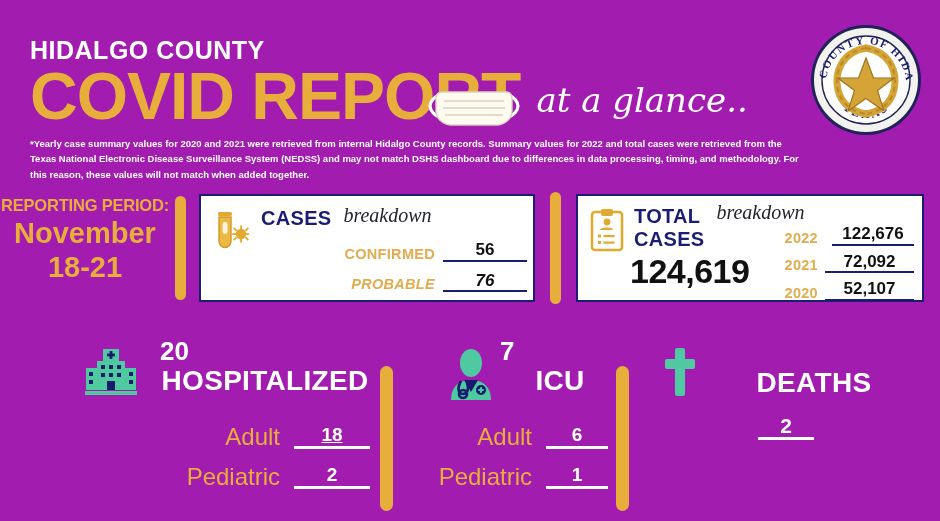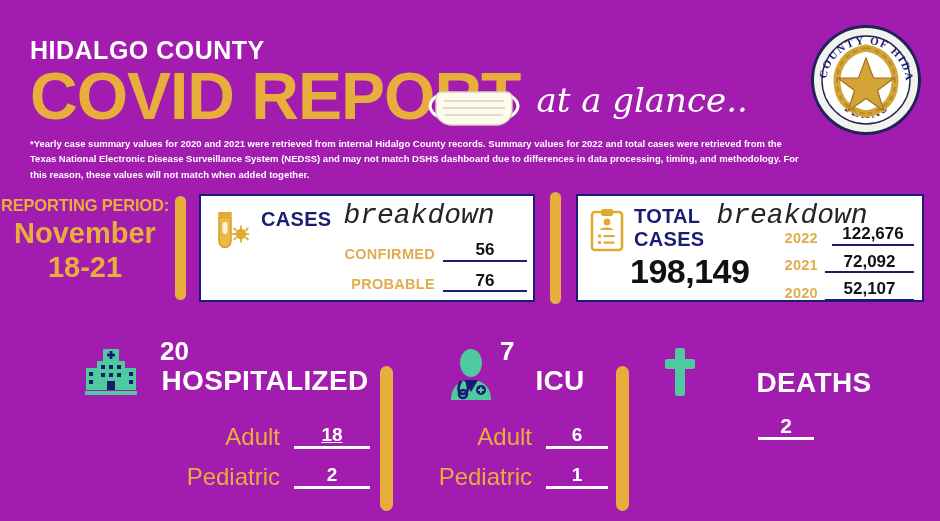--- a/index.html
+++ b/index.html
@@ -136,23 +136,23 @@
     align-items: center;
   }
   .panel-title {
     font-size: 20px;
     font-weight: bold;
     color: #1b1d72;
     letter-spacing: 0.3px;
     line-height: 1.0;
   }
   .script-word {
-    font-family: Liberation Mono, monospace;
+    font-family: Liberation Serif, serif;
     font-style: italic;
-    font-size: 28px;
+    font-size: 20px;
     color: #22242a;
     line-height: 1;
   }
   .big-number {
     font-size: 34px;
     font-weight: bold;
     color: #111111;
     letter-spacing: -0.5px;
   }
   .row-label {
@@ -298,21 +298,21 @@
             <span class="script-word" style="margin-left:12px; margin-top:-6px;">breakdown</span>
           </div>
         </div>
 
 
         <div style="position:absolute; left:130px; top:44px; width:196px;">
           <div style="display:flex; align-items:flex-end; gap:8px;">
             <div class="row-label" style="width:104px;">CONFIRMED</div>
             <div class="row-value" style="flex:1;">56</div>
           </div>
-          <div style="display:flex; align-items:flex-end; gap:8px; margin-top:9px;">
+          <div style="display:flex; align-items:flex-end; gap:8px; margin-top:9px;font-style:italic;">
             <div class="row-label" style="width:104px;">PROBABLE</div>
             <div class="row-value" style="flex:1;">76</div>
           </div>
         </div>
       </div>
     </div>
 
     <div class="vbar" style="left:550px; top:0px; width:11px; height:112px;"></div>
 
     <div class="panel" style="left:576px; top:2px; width:348px; height:108px;">
@@ -329,21 +329,21 @@
         </svg>
 
         <div style="position:absolute; left:56px; top:10px; display:flex; align-items:flex-start;">
           <div>
             <div class="panel-title">TOTAL</div>
             <div class="panel-title" style="margin-top:3px;">CASES</div>
           </div>
           <div class="script-word" style="margin-left:12px; margin-top:-4px;">breakdown</div>
         </div>
 
-        <div class="big-number" style="position:absolute; left:52px; top:56px;">198,149</div>
+        <div class="big-number" style="position:absolute; left:52px; top:56px;">124,619</div>
 
         <div style="position:absolute; left:196px; top:28px; width:140px;">
           <div style="display:flex; align-items:flex-end; gap:14px;">
             <div class="row-label" style="width:44px;">2022</div>
             <div class="row-value" style="flex:1;">122,676</div>
           </div>
           <div style="display:flex; align-items:flex-end; gap:7px; margin-top:6px;">
             <div class="row-label" style="width:44px;">2021</div>
             <div class="row-value" style="flex:1;">72,092</div>
           </div>

